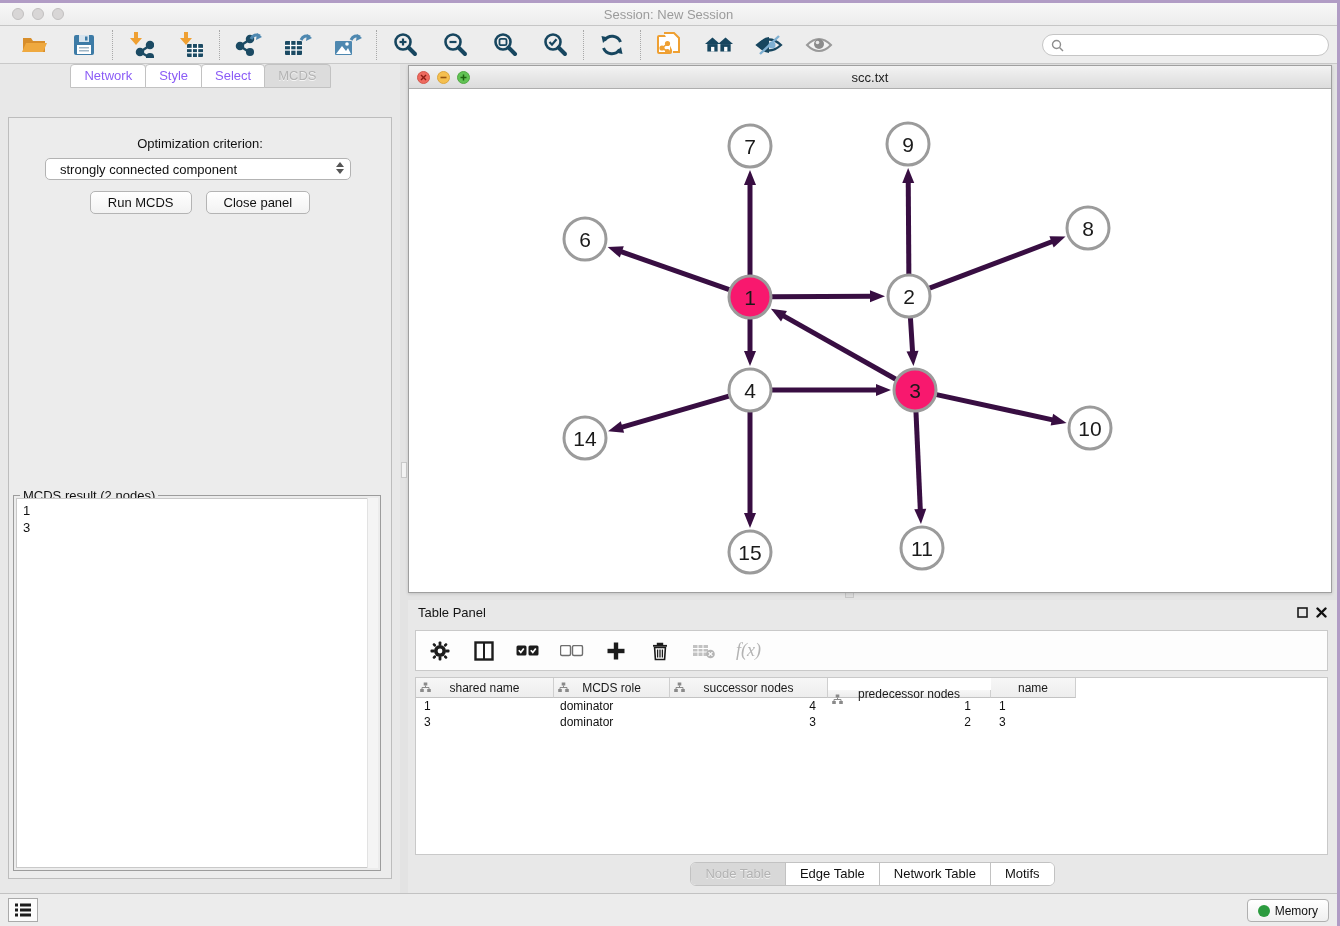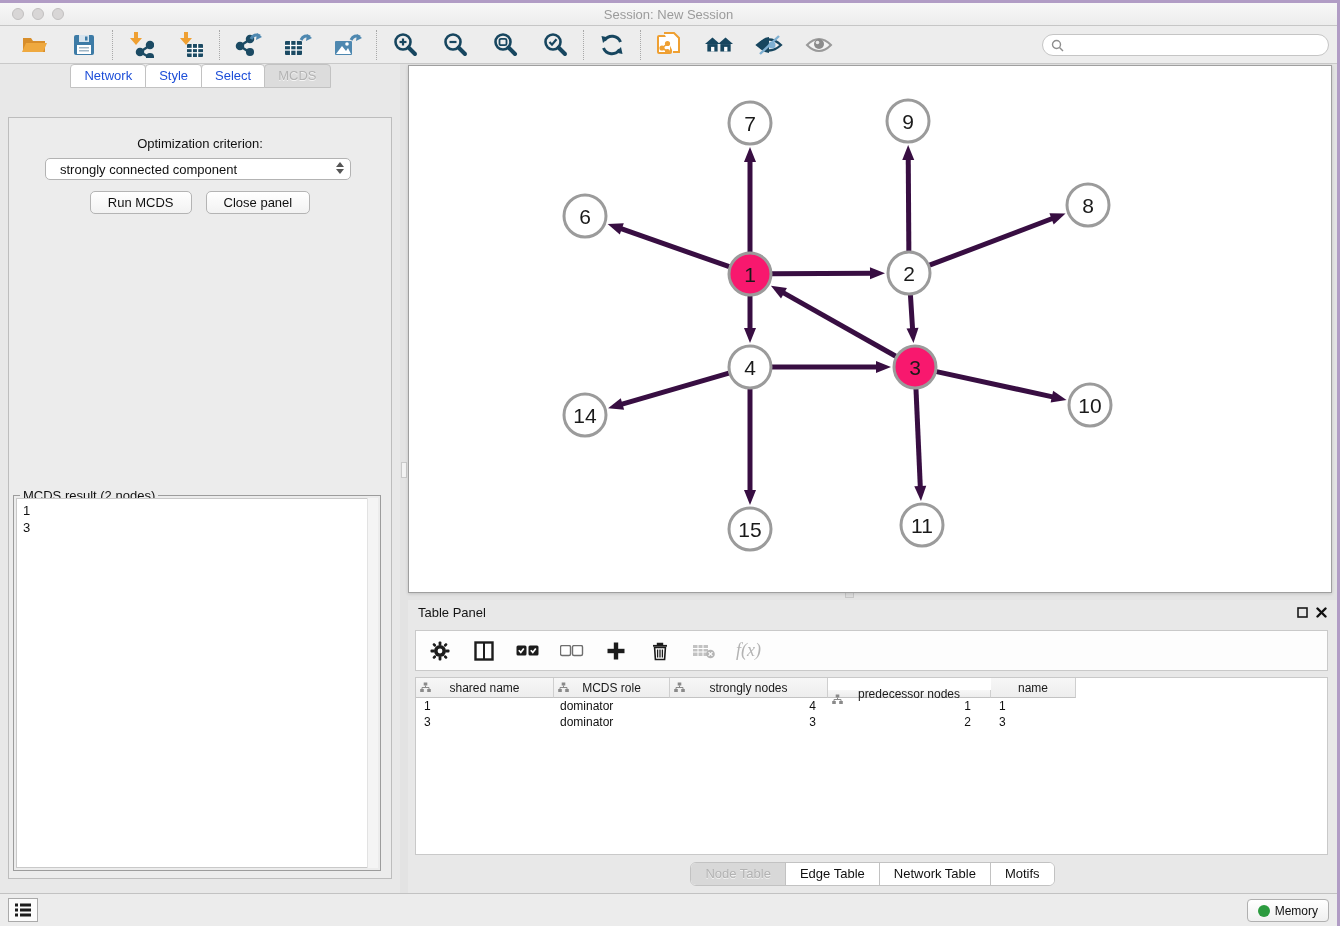--- a/index.html
+++ b/index.html
@@ -21,21 +21,21 @@
   .search-box { position:absolute; right:8px; top:8px; width:287px; height:22px; background:#fff; border:1px solid #c5c5c5; border-radius:12px; display:flex; align-items:center; padding-left:8px; }
 
   
   .main { position:relative; flex:1 1 auto; background:#e3e3e3; }
 
   
   .control-panel { position:absolute; left:0; top:0; width:400px; bottom:0; background:#e8e8e8; }
   .cp-header { height:27px; display:flex; align-items:center; padding:0 12px; font-size:13px; color:#151515; position:relative; }
   .panel-btns { position:absolute; right:10px; top:7px; display:flex; gap:8px; align-items:center; }
   .ptabs { display:flex; justify-content:center; position:relative; z-index:2; }
-  .ptab { border:1px solid #c2c2c2; background:#fff; color:#1d4ed8; padding:3px 13px 4px; font-size:13px; border-radius:4px 4px 0 0; margin-right:-1px; cursor:default; }
+  .ptab { border:1px solid #c2c2c2; background:#fff; color:#8b5cf6; padding:3px 13px 4px; font-size:13px; border-radius:4px 4px 0 0; margin-right:-1px; cursor:default; }
   .ptab.selected { background:#dcdcdc; color:#b3b3b3; text-shadow:0 1px 0 #f5f5f5; }
   .cp-pane { position:absolute; left:8px; right:8px; top:53px; bottom:14px; border:1px solid #bdbdbd; background:#ececec; }
   .opt-label { text-align:center; margin-top:18px; font-size:13px; color:#111; }
   .dropdown { position:absolute; left:36px; right:40px; top:40px; height:22px; background:#fff; border:1px solid #b3b3b3; border-radius:5px; display:flex; align-items:center; padding-left:14px; font-size:13px; color:#111; }
   .dd-arrows { position:absolute; right:6px; top:3px; display:flex; flex-direction:column; gap:2px; }
   .dd-arrows i { width:0; height:0; border-left:4px solid transparent; border-right:4px solid transparent; display:block; }
   .dd-up { border-bottom:5px solid #555; }
   .dd-down { border-top:5px solid #555; }
   .btn-row { position:absolute; left:0; right:0; top:73px; display:flex; justify-content:center; gap:14px; }
   .mac-btn { background:linear-gradient(#ffffff,#f2f2f2); border:1px solid #b4b4b4; border-radius:5px; height:23px; padding:0 17px; font-size:13px; color:#111; display:flex; align-items:center; }
@@ -310,20 +310,42 @@
         </div>
       </div>
     </div>
 
     <div class="v-split">
         <div class="v-grip"></div>
       </div>
     <div class="h-grip"></div>
 
     <div class="net-window">
+      <div class="net-titlebar">
+        <span class="net-traffic">
+          <span class="tl tl-red">
+              <svg width="7" height="7" viewBox="0 0 7 7">
+                <line x1="1" y1="1" x2="6" y2="6" stroke="#8c1d14" stroke-width="1.4"></line>
+                <line x1="6" y1="1" x2="1" y2="6" stroke="#8c1d14" stroke-width="1.4"></line>
+              </svg>
+            </span>
+          <span class="tl tl-yellow">
+              <svg width="7" height="3" viewBox="0 0 7 3">
+                <line x1="0.5" y1="1.5" x2="6.5" y2="1.5" stroke="#985712" stroke-width="1.6"></line>
+              </svg>
+            </span>
+          <span class="tl tl-green">
+              <svg width="7" height="7" viewBox="0 0 7 7">
+                <line x1="3.5" y1="0.5" x2="3.5" y2="6.5" stroke="#1d6310" stroke-width="1.5"></line>
+                <line x1="0.5" y1="3.5" x2="6.5" y2="3.5" stroke="#1d6310" stroke-width="1.5"></line>
+              </svg>
+            </span>
+        </span>
+        <span>scc.txt</span>
+      </div>
       <div class="net-canvas">
         <svg width="930" height="503" viewBox="0 0 930 503" style="display:block">
             <line x1="341" y1="186" x2="341" y2="93" stroke="#380E42" stroke-width="5"></line>
             <polygon points="341,81 347,96 335,96" fill="#380E42"></polygon>
             <line x1="320.2449403778676" y1="200.7042820722201" x2="209.96282483621667" y2="161.93844751818526" stroke="#380E42" stroke-width="5"></line>
             <polygon points="198.64188322414446,157.9589650121235 214.7828014922656,157.2728473386646 210.80331898620386,168.5937889507368" fill="#380E42"></polygon>
             <line x1="362.9995649035371" y1="207.86163795658152" x2="464.0007119760302" y2="207.22641061650296" stroke="#380E42" stroke-width="5"></line>
             <polygon points="476.0004746506868,207.15094041100198 461.03850641011655,213.24515950520652 460.96303620461555,201.2453968305499" fill="#380E42"></polygon>
             <line x1="341" y1="230" x2="341" y2="265" stroke="#380E42" stroke-width="5"></line>
             <polygon points="341,277 335,262 347,262" fill="#380E42"></polygon>
@@ -496,21 +518,21 @@
                   <rect x="0.2" y="7" width="3.6" height="3"></rect>
                   <rect x="7.2" y="7" width="3.6" height="3"></rect>
                 </g>
                 <g stroke="#8a8a8a" stroke-width="1">
                   <line x1="5.5" y1="3.5" x2="5.5" y2="5.5"></line>
                   <line x1="2" y1="5.5" x2="9" y2="5.5"></line>
                   <line x1="2" y1="5.5" x2="2" y2="7"></line>
                   <line x1="9" y1="5.5" x2="9" y2="7"></line>
                 </g>
               </svg>
-              <span>strongly nodes</span>
+              <span>successor nodes</span>
             </div>
             <div class="th" style="width: 163px; margin-top: 12px;">
               <svg class="col-icon" width="11" height="11" viewBox="0 0 11 11">
                 <g fill="#8a8a8a">
                   <rect x="3.7" y="0.5" width="3.6" height="3"></rect>
                   <rect x="0.2" y="7" width="3.6" height="3"></rect>
                   <rect x="7.2" y="7" width="3.6" height="3"></rect>
                 </g>
                 <g stroke="#8a8a8a" stroke-width="1">
                   <line x1="5.5" y1="3.5" x2="5.5" y2="5.5"></line>

